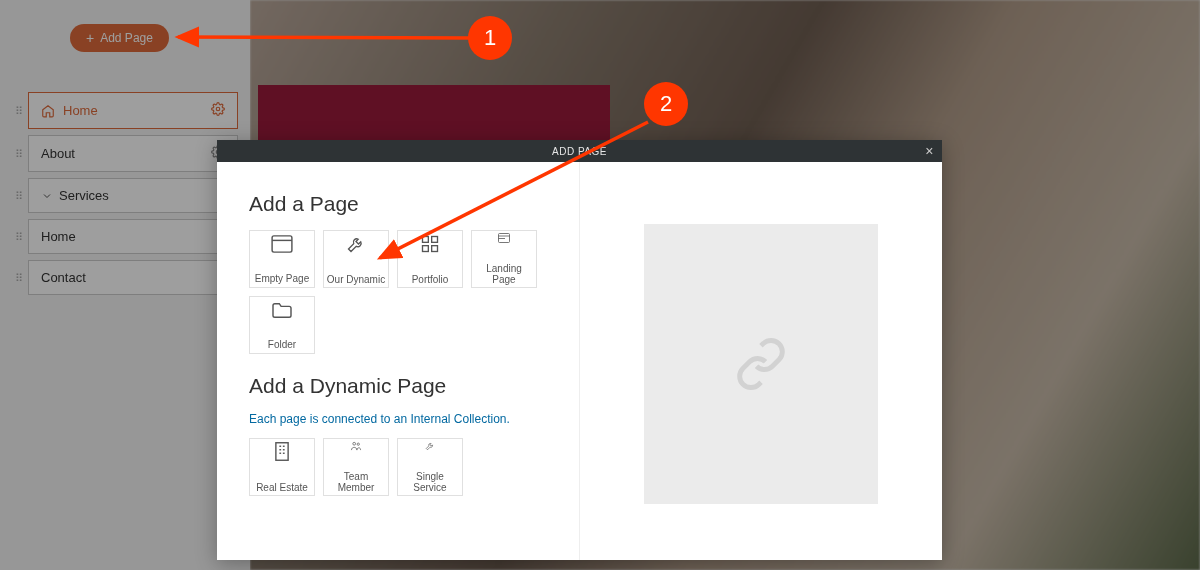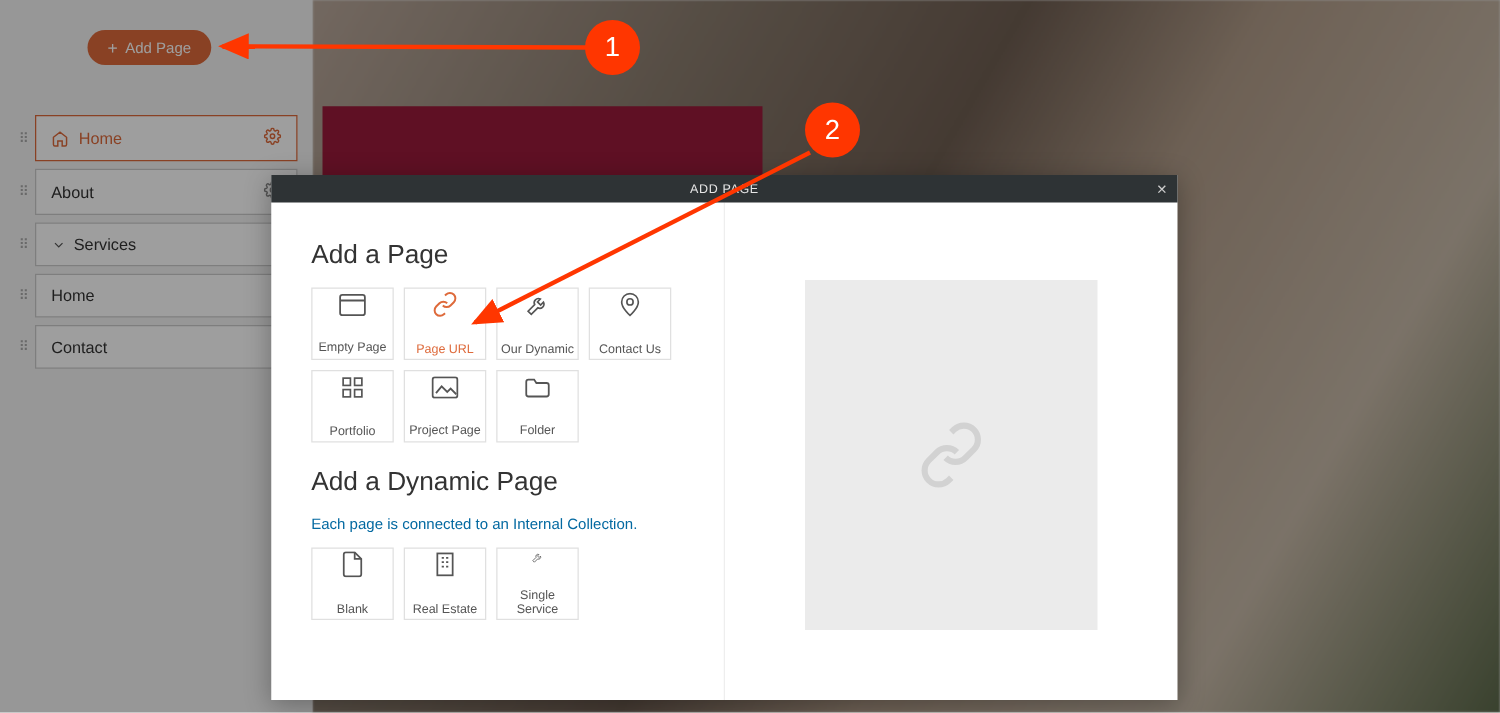--- a/index.html
+++ b/index.html
@@ -115,86 +115,75 @@
       <div class="left-pane">
         <div class="section-title">Add a Page</div>
         <div class="tiles">
           <div class="tile">
             <svg width="22" height="18" viewBox="0 0 24 20" fill="none" stroke-width="1.6">
                 <rect x="1" y="1" width="22" height="18" rx="2"></rect>
                 <line x1="1" y1="6" x2="23" y2="6"></line>
               </svg>
             <span>Empty Page</span>
           </div>
-          <div class="tile highlight">
-            <svg width="22" height="22" viewBox="0 0 24 24" fill="none" stroke-width="1.8">
-                <path d="M10 13a5 5 0 0 0 7.07 0l3-3a5 5 0 0 0-7.07-7.07l-1 1"></path>
-                <path d="M14 11a5 5 0 0 0-7.07 0l-3 3a5 5 0 0 0 7.07 7.07l1-1"></path>
-              </svg>
-            <span>Page URL</span>
-          </div>
           <div class="tile">
             <svg width="20" height="20" viewBox="0 0 24 24" fill="none" stroke-width="1.6">
                 <path d="M14.7 6.3a4 4 0 0 0-5.4 5.4L3 18l3 3 6.3-6.3a4 4 0 0 0 5.4-5.4L15 12l-3-3 2.7-2.7z"></path>
               </svg>
             <span>Our Dynamic</span>
-          </div>
-          <div class="tile">
-            <svg width="20" height="20" viewBox="0 0 24 24" fill="none" stroke-width="1.6">
-                <path d="M12 22s8-7 8-13a8 8 0 1 0-16 0c0 6 8 13 8 13z"></path>
-                <circle cx="12" cy="9" r="3"></circle>
-              </svg>
-            <span>Contact Us</span>
           </div>
           <div class="tile">
             <svg width="20" height="20" viewBox="0 0 24 24" fill="none" stroke-width="1.6">
                 <rect x="3" y="3" width="7" height="7"></rect>
                 <rect x="14" y="3" width="7" height="7"></rect>
                 <rect x="3" y="14" width="7" height="7"></rect>
                 <rect x="14" y="14" width="7" height="7"></rect>
               </svg>
             <span>Portfolio</span>
           </div>
           <div class="tile">
             <svg width="22" height="18" viewBox="0 0 24 20" fill="none" stroke-width="1.6">
                 <rect x="1" y="1" width="22" height="18" rx="2"></rect>
-                <polyline points="4 15 9 9 14 14 17 11 22 16"></polyline>
-              </svg>
-            <span>Project Page</span>
+                <line x1="1" y1="6" x2="23" y2="6"></line>
+                <line x1="1" y1="11" x2="14" y2="11"></line>
+              </svg>
+            <span>Landing Page</span>
           </div>
           <div class="tile">
             <svg width="22" height="18" viewBox="0 0 24 20" fill="none" stroke-width="1.6">
                 <path d="M2 5a2 2 0 0 1 2-2h5l2 3h9a2 2 0 0 1 2 2v8a2 2 0 0 1-2 2H4a2 2 0 0 1-2-2z"></path>
               </svg>
             <span>Folder</span>
           </div>
         </div>
 
         <div class="section-gap"></div>
         <div class="section-title">Add a Dynamic Page</div>
         <div class="dyn-sub">Each page is connected to an Internal Collection.</div>
         <div class="tiles">
-          <div class="tile">
-            <svg width="18" height="22" viewBox="0 0 20 24" fill="none" stroke-width="1.6">
-                <path d="M12 1H4a2 2 0 0 0-2 2v18a2 2 0 0 0 2 2h12a2 2 0 0 0 2-2V7z"></path>
-                <polyline points="12 1 12 7 18 7"></polyline>
-              </svg>
-            <span>Blank</span>
-          </div>
           <div class="tile">
             <svg width="20" height="22" viewBox="0 0 22 24" fill="none" stroke-width="1.6">
                 <rect x="4" y="2" width="14" height="20"></rect>
                 <line x1="8" y1="6" x2="10" y2="6"></line>
                 <line x1="12" y1="6" x2="14" y2="6"></line>
                 <line x1="8" y1="10" x2="10" y2="10"></line>
                 <line x1="12" y1="10" x2="14" y2="10"></line>
                 <line x1="8" y1="14" x2="10" y2="14"></line>
                 <line x1="12" y1="14" x2="14" y2="14"></line>
               </svg>
             <span>Real Estate</span>
+          </div>
+          <div class="tile">
+            <svg width="22" height="20" viewBox="0 0 24 22" fill="none" stroke-width="1.6">
+                <circle cx="8" cy="6" r="3"></circle>
+                <circle cx="17" cy="7" r="2.5"></circle>
+                <path d="M2 20c0-4 3-6 6-6s6 2 6 6"></path>
+                <path d="M14 20c0-3 2-5 4.5-5s3.5 2 3.5 5"></path>
+              </svg>
+            <span>Team Member</span>
           </div>
           <div class="tile">
             <svg width="20" height="20" viewBox="0 0 24 24" fill="none" stroke-width="1.6">
                 <path d="M14.7 6.3a4 4 0 0 0-5.4 5.4L3 18l3 3 6.3-6.3a4 4 0 0 0 5.4-5.4L15 12l-3-3 2.7-2.7z"></path>
               </svg>
             <span>Single Service</span>
           </div>
         </div>
       </div>
       <div class="right-pane">

